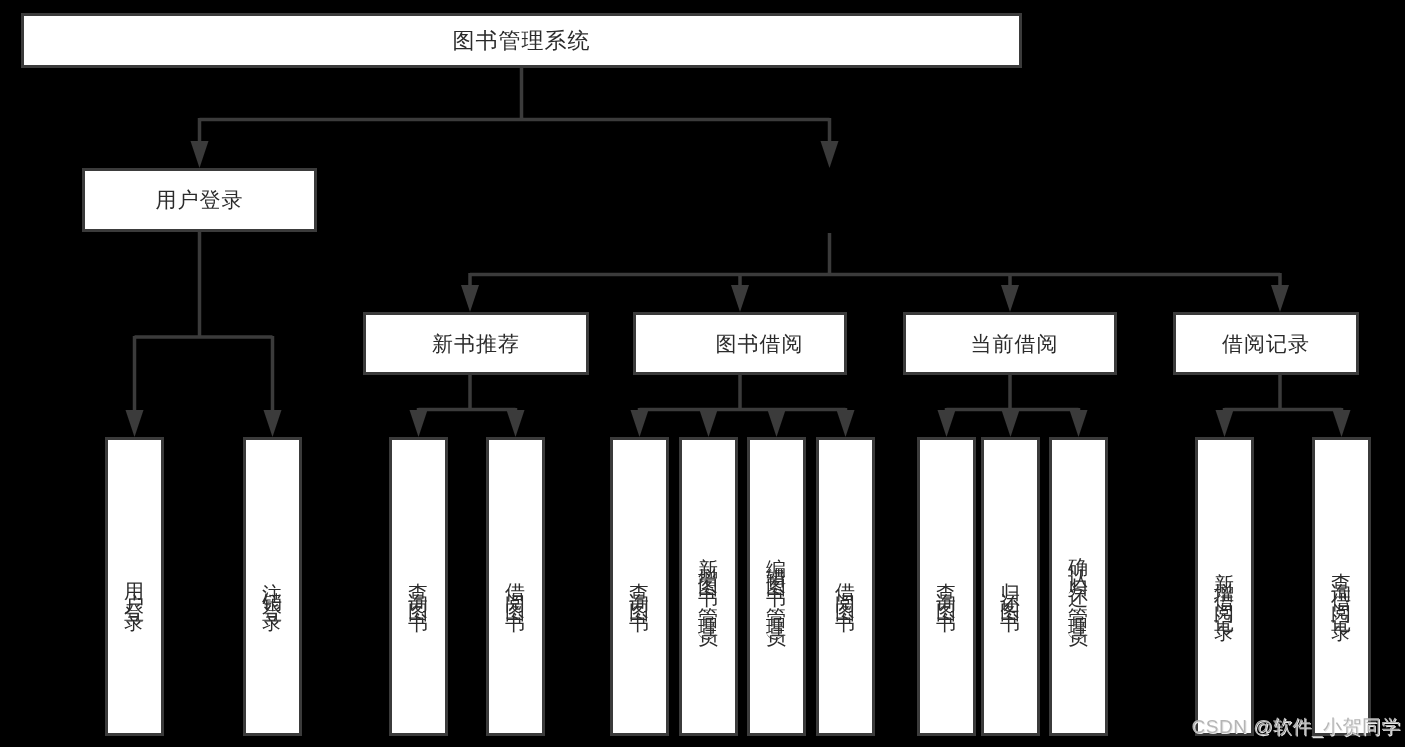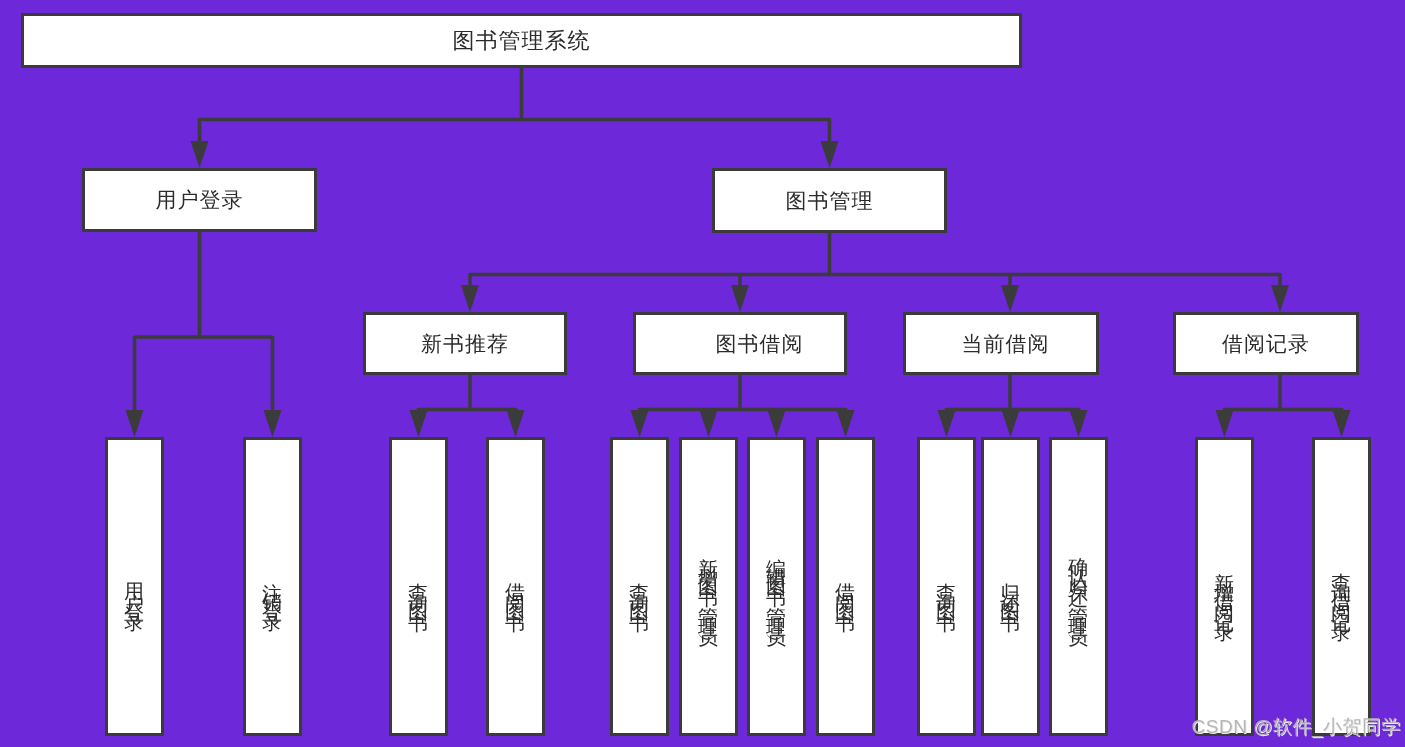--- a/index.html
+++ b/index.html
@@ -1,20 +1,20 @@
 <!DOCTYPE html>
 <html lang="zh"><head>
 <meta charset="utf-8">
 <style>
   html,body { margin:0; padding:0; background:#ffffff; }
   .canvas {
     position: relative;
     width: 1405px;
     height: 747px;
-    background: #6d28d9;
+    background: #000000;
     font-family: "Liberation Sans", "DejaVu Sans", sans-serif;
     overflow: hidden;
   }
   svg.wires {
     position: absolute;
     left: 0; top: 0;
     width: 1405px; height: 747px;
   }
   .node {
     position: absolute;
@@ -95,31 +95,28 @@
     </g>
   </svg>
 
   <div class="node hbox root-box" style="left:21px; top:13px; width:1001px; height:55px;">
     <span>图书管理系统</span>
   </div>
 
   <div class="node hbox" style="left:82px; top:168px; width:235px; height:64px;">
     <span>用户登录</span>
   </div>
-  <div class="node hbox" style="left:712px; top:168px; width:235px; height:65px;">
-    <span>图书管理</span>
-  </div>
 
-  <div class="node hbox" style="left:363px; top:312px; width:204px; height:63px;">
+  <div class="node hbox" style="left:363px; top:312px; width:226px; height:63px;">
     <span>新书推荐</span>
   </div>
   <div class="node hbox" style="left:633px; top:312px; width:214px; height:63px;padding-left:39px;">
     <span>图书借阅</span>
   </div>
-  <div class="node hbox" style="left:903px; top:312px; width:196px; height:63px;padding-left:9px;">
+  <div class="node hbox" style="left:903px; top:312px; width:214px; height:63px;padding-left:9px;">
     <span>当前借阅</span>
   </div>
   <div class="node hbox" style="left:1173px; top:312px; width:186px; height:63px;">
     <span>借阅记录</span>
   </div>
 
   <div class="node vbox" style="left:105px; top:437px; width:59px; height:299px;">
     <span class="vlabel">用户登录</span>
   </div>
   <div class="node vbox" style="left:243px; top:437px; width:59px; height:299px;">

